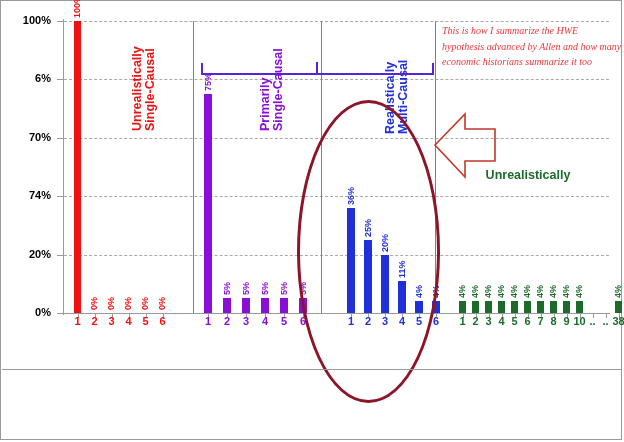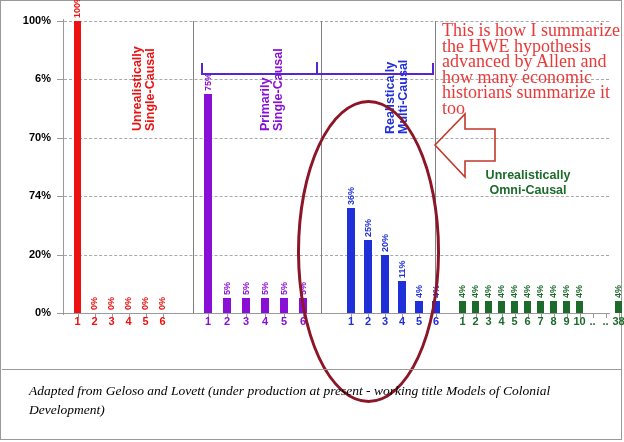--- a/index.html
+++ b/index.html
@@ -104,21 +104,22 @@
     width:143px;height:303px;
     border:3px solid #8c1628;
     border-radius:50%;
     box-sizing:border-box;
   }
   
   #annot{
     position:absolute;left:441px;top:22px;
     width:180px;
     font-family:"Liberation Serif", serif;
-    font-size:18px;
+    font-style:italic;
+    font-size:10px;
     line-height:15.5px;
     color:#e83a3a;
   }
   #arrow{position:absolute;left:432px;top:107px;width:70px;height:75px;}
   
   #divider{
     position:absolute;left:1px;top:368px;width:620px;height:0;
     border-top:1px solid #9a9a9a;
   }
   #caption{
@@ -302,34 +303,32 @@
         <span>Primarily</span>
         <span>Single-Causal</span>
       </div>
       <div class="grouplabel" style="color: rgb(32, 48, 216); left: 383px; top: 133px;">
         <span>Realistically</span>
         <span>Multi-Causal</span>
       </div>
     </div>
   <div id="glab-green">
       <div>Unrealistically</div>
-      <div>Omni-Causal</div>
     </div>
 
 
   <div id="bracket">
     <div class="hbar"></div>
     <div class="lend"></div>
     <div class="rend"></div>
     <div class="stem"></div>
   </div>
 
   <div id="ellipse"></div>
 
   <div id="annot">This is how I summarize the HWE hypothesis advanced by Allen and how many economic historians summarize it too</div>
   <svg id="arrow" viewBox="0 0 70 75" xmlns="http://www.w3.org/2000/svg">
     <polygon points="2,37 32,6 32,21 62,21 62,53 32,53 32,69" fill="none" stroke="#c0392b" stroke-width="1.6"></polygon>
   </svg>
 
   <div id="divider"></div>
-  <div id="caption">Adapted from Geloso and Lovett (under production at present - working title Models of Colonial Development)</div>
 
 </div>
 
 </body></html>

